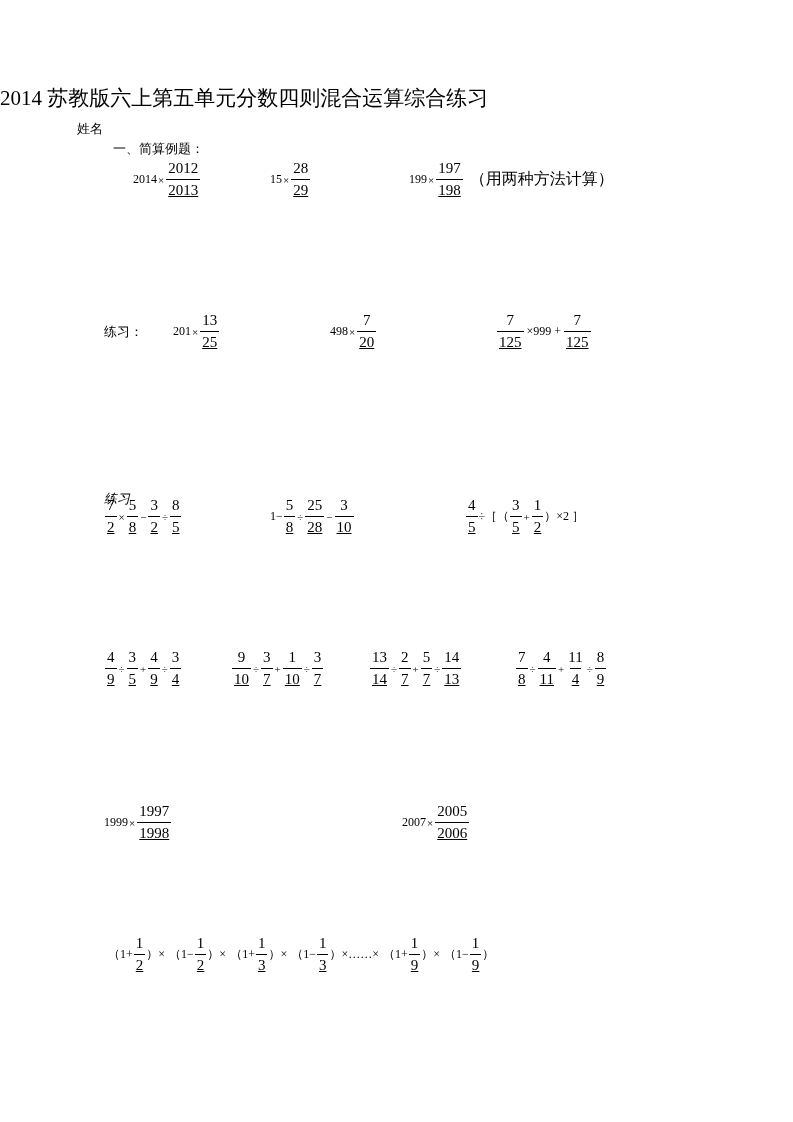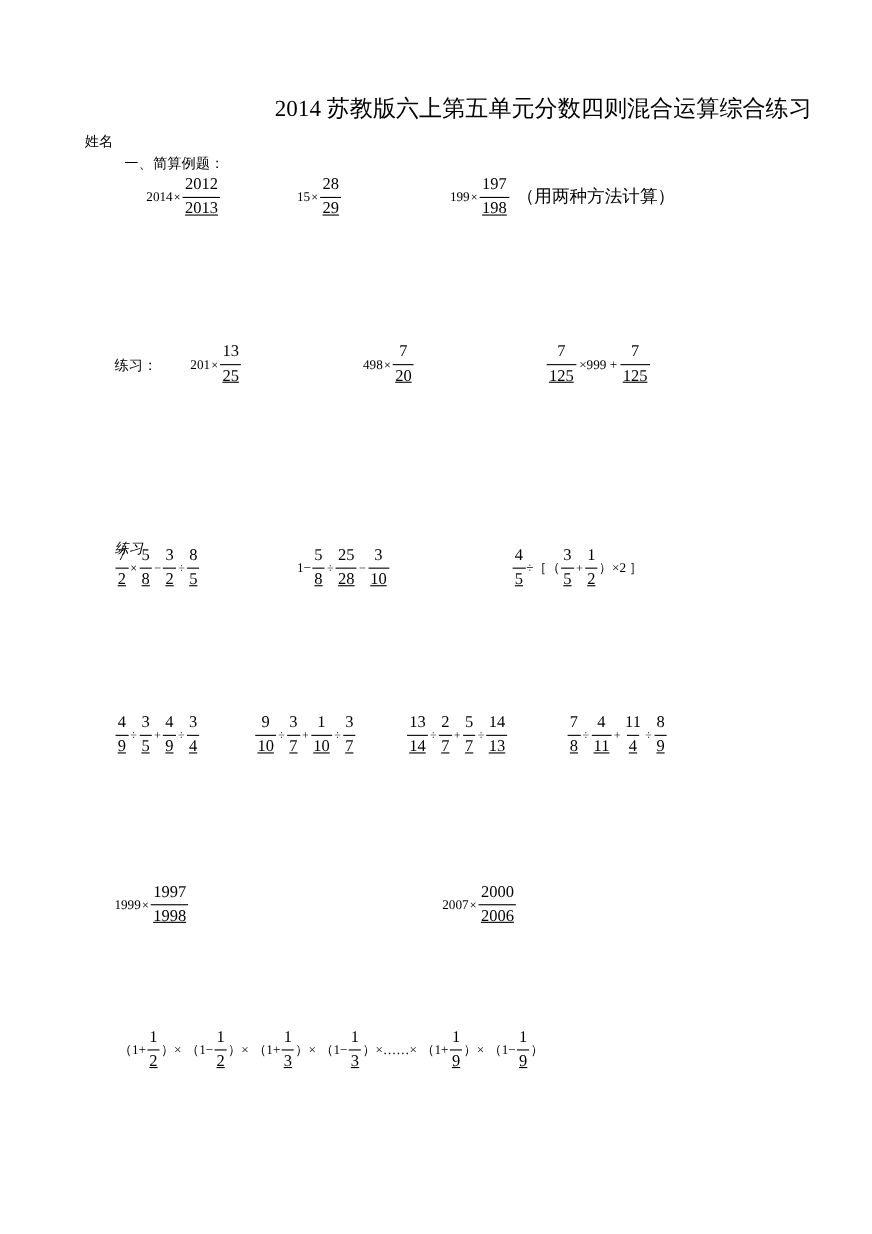--- a/index.html
+++ b/index.html
@@ -1,19 +1,19 @@
 <!DOCTYPE html>
 <html><head>
 <meta charset="utf-8">
 <style>
   html, body { margin: 0; padding: 0; background: #ffffff; }
   body { width: 793px; height: 1122px; position: relative; overflow: hidden;
          font-family: "Liberation Serif", "DejaVu Serif", serif; color: #000; }
   .abs { position: absolute; }
-  .title { left: 0; width: 738px; top: 84px; text-align: right; font-size: 21px; white-space: nowrap; }
+  .title { left: 0; width: 738px; top: 84px; text-align: left; font-size: 21px; white-space: nowrap; }
   .cjk { font-family: "DejaVu Sans", "Liberation Sans", sans-serif; }
   .label { font-size: 13px; }
   .bold { font-weight: normal; margin-left: 36px; }
   .expr { display: flex; align-items: center; white-space: nowrap; font-size: 15px; }
   .small { font-size: 12px; }
   .frac { display: inline-flex; flex-direction: column; align-items: center; vertical-align: middle; margin: 0 1px; }
   .frac .num { padding: 0 2px 1px 2px; line-height: 19px; }
   .frac .den { padding: 1px 2px 0 2px; line-height: 19px; border-top: 1px solid #000; text-decoration: underline; }
   .op { font-size: 11px; margin: 0 1px; }
   .txt { font-size: 16px; }
@@ -229,21 +229,21 @@
   <span class="op">×</span>
   <span class="frac">
       <span class="num">1997</span>
       <span class="den">1998</span>
     </span>
 </div>
 <div class="abs expr" style="left:402px;top:802px;">
   <span class="small">2007</span>
   <span class="op">×</span>
   <span class="frac">
-      <span class="num">2000</span>
+      <span class="num">2005</span>
       <span class="den">2006</span>
     </span>
 </div>
 
 <div class="abs expr" style="left:108px;top:934px;">
   <span class="small">（1+</span>
   <span class="frac">
       <span class="num">1</span>
       <span class="den">2</span>
     </span>

